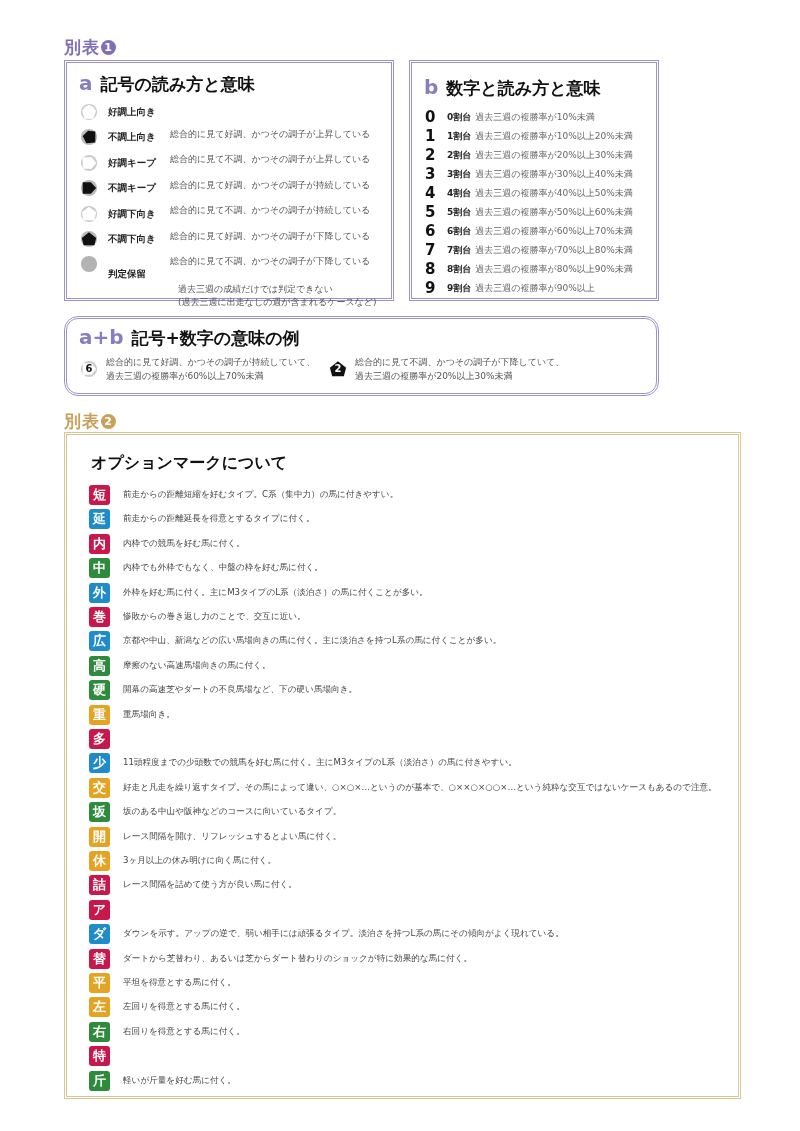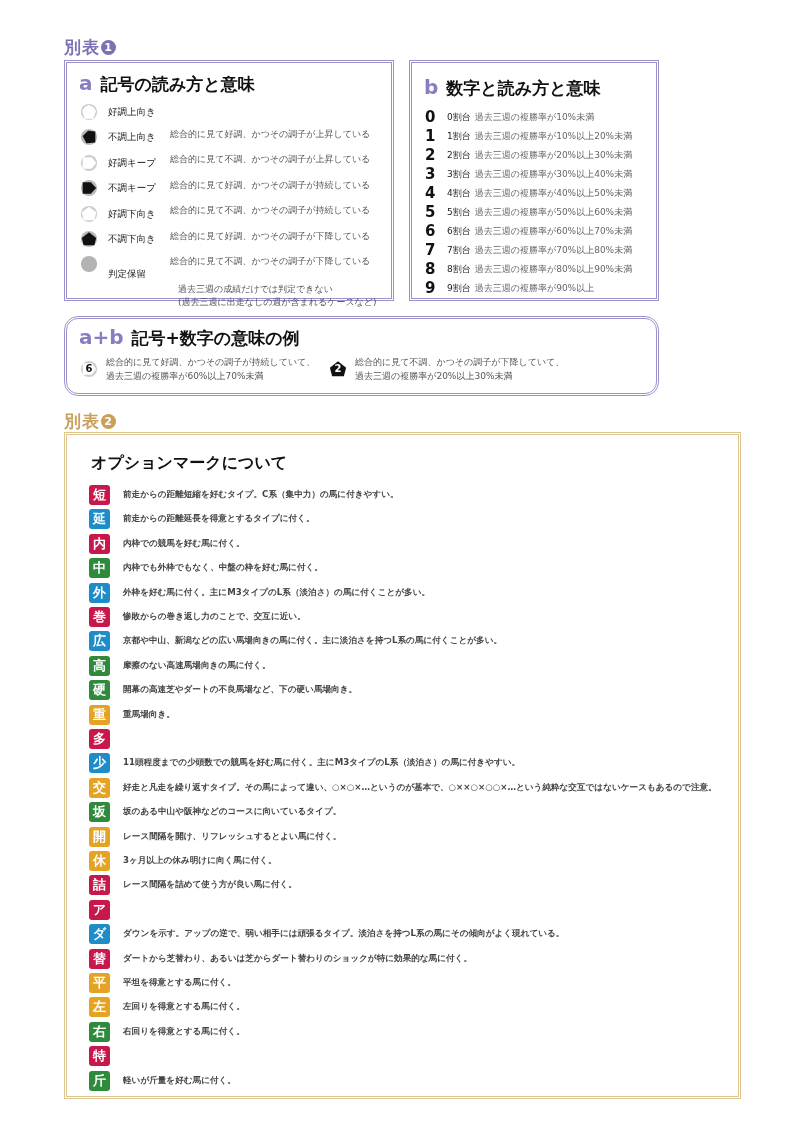--- a/index.html
+++ b/index.html
@@ -16,39 +16,39 @@
   .box-purple { position: absolute; border: 3px double #9d93cc; background: #fff; }
   #box-a { left: 64px; top: 60px; width: 330px; height: 241px; }
   #box-b { left: 409px; top: 60px; width: 250px; height: 241px; }
   #box-ab { left: 64px; top: 316px; width: 595px; height: 80px; border-radius: 14px; }
 
   .box-title { position: absolute; left: 12px; top: 8px; font-size: 17px; font-weight: bold; color: #111; white-space: nowrap; }
   .box-title .letter { color: #8a7cc0; font-size: 20px; margin-right: 8px; font-weight: bold; }
 
   .sym-row { position: absolute; left: 13px; height: 22px; display: flex; align-items: center; white-space: nowrap; }
   .sym-icon { width: 18px; height: 18px; flex: 0 0 18px; margin-right: 10px; display: block; }
-  .sym-label { font-size: 9.5px; font-weight: normal; color: #222; width: 62px; }
+  .sym-label { font-size: 9.5px; font-weight: bold; color: #222; width: 62px; }
   .sym-desc { font-size: 9px; color: #555; margin-top: 44px; }
   .sym-desc2 { font-size: 9px; color: #555; line-height: 13px; }
 
   .num-row { position: absolute; left: 13px; height: 16px; display: flex; align-items: center; white-space: nowrap; }
   .num-big { font-size: 15px; font-weight: bold; color: #111; width: 22px; }
-  .num-label { font-size: 9px; font-weight: normal; color: #222; margin-right: 4px; }
+  .num-label { font-size: 9px; font-weight: bold; color: #222; margin-right: 4px; }
   .num-desc { font-size: 9px; color: #666; }
 
   .ex-item { position: absolute; top: 36px; display: flex; align-items: center; }
   .ex-icon { width: 18px; height: 18px; margin-right: 8px; position: relative; flex: 0 0 18px; }
   .ex-icon span { position: absolute; left: 0; top: 0; width: 18px; height: 18px; text-align: center; font-size: 10px; font-weight: bold; line-height: 18px; }
   .ex-text { font-size: 9px; color: #555; line-height: 14px; white-space: nowrap; }
 
   #box-opt { position: absolute; left: 64px; top: 432px; width: 677px; height: 667px; border: 3px double #dcc590; background: #fff; }
   #opt-title { position: absolute; left: 24px; top: 18px; font-size: 16px; font-weight: bold; color: #111; }
   .opt-row { position: absolute; left: 22px; height: 22px; display: flex; align-items: center; white-space: nowrap; }
   .opt-badge { width: 21px; height: 20px; border-radius: 3px; color: #fff; font-size: 13px; font-weight: bold; text-align: center; line-height: 20px; margin-right: 13px; flex: 0 0 21px; }
-  .opt-desc { font-size: 8.6px; color: #444; font-weight: bold; }
+  .opt-desc { font-size: 8.6px; color: #444; }
 </style>
 </head>
 <body>
 
 <div class="section-head" id="head1">
   <span>別表</span><span class="num">1</span>
 </div>
 
 <div class="box-purple" id="box-a">
   <div class="box-title">

